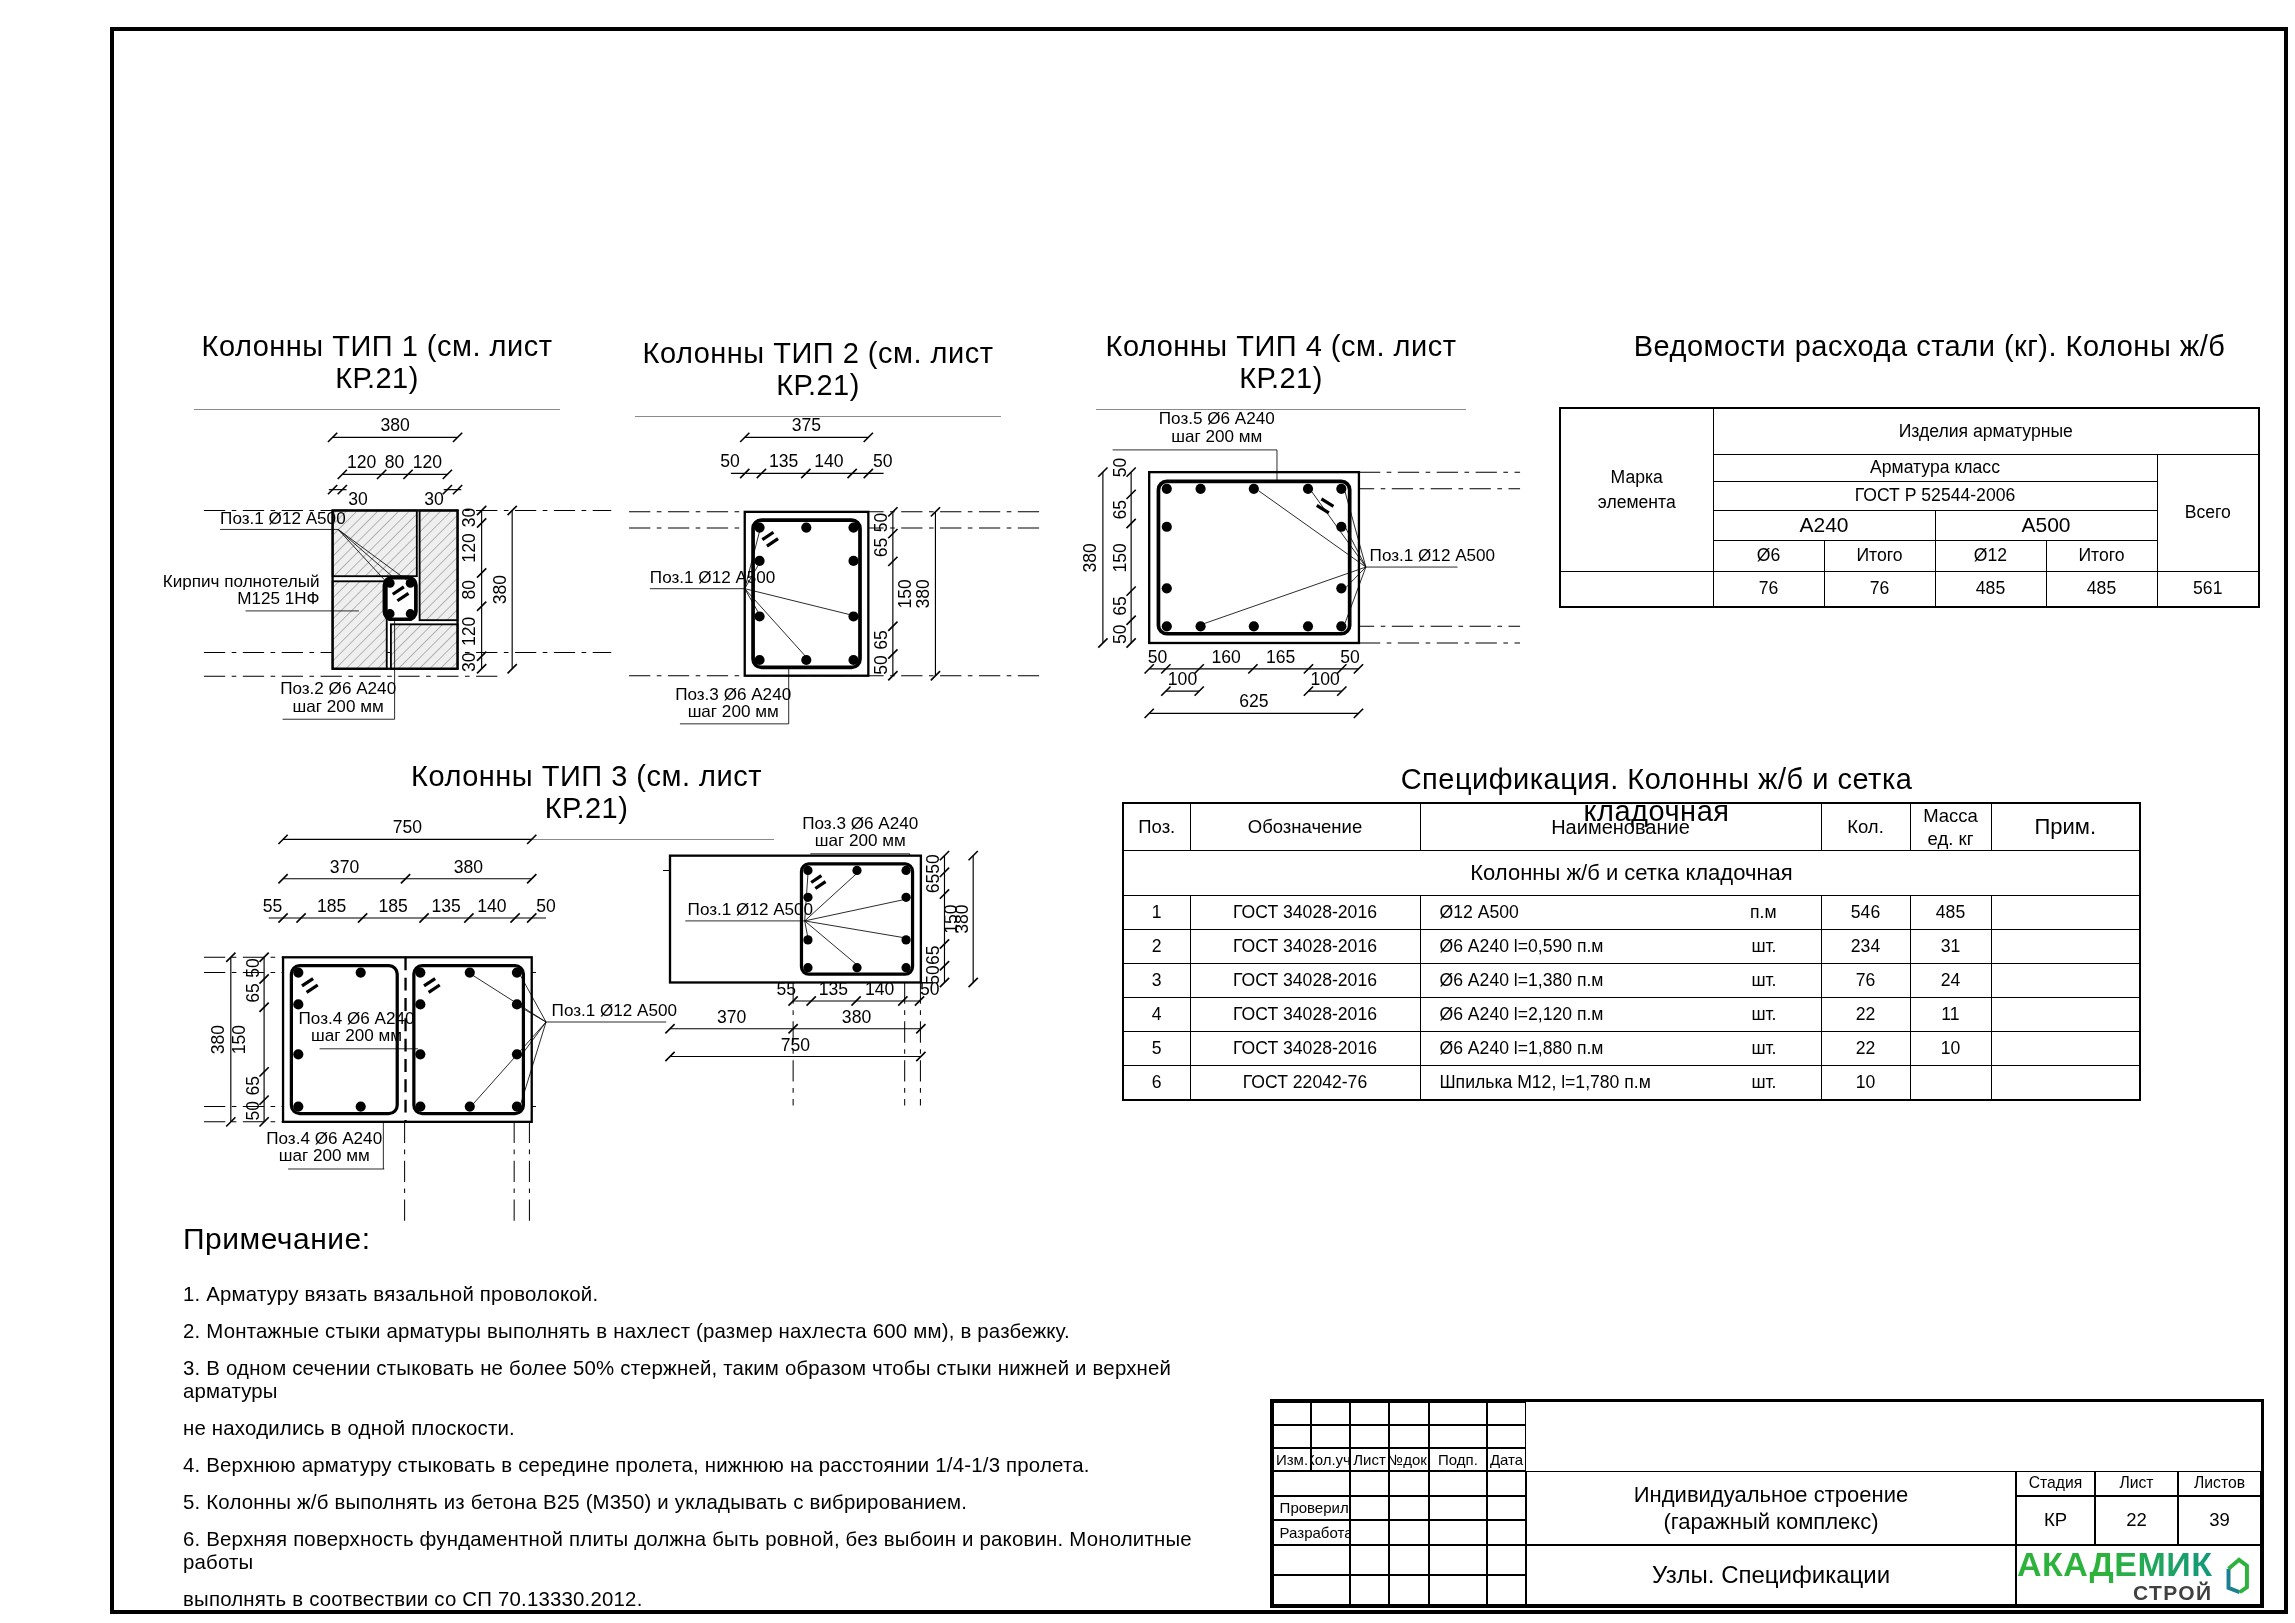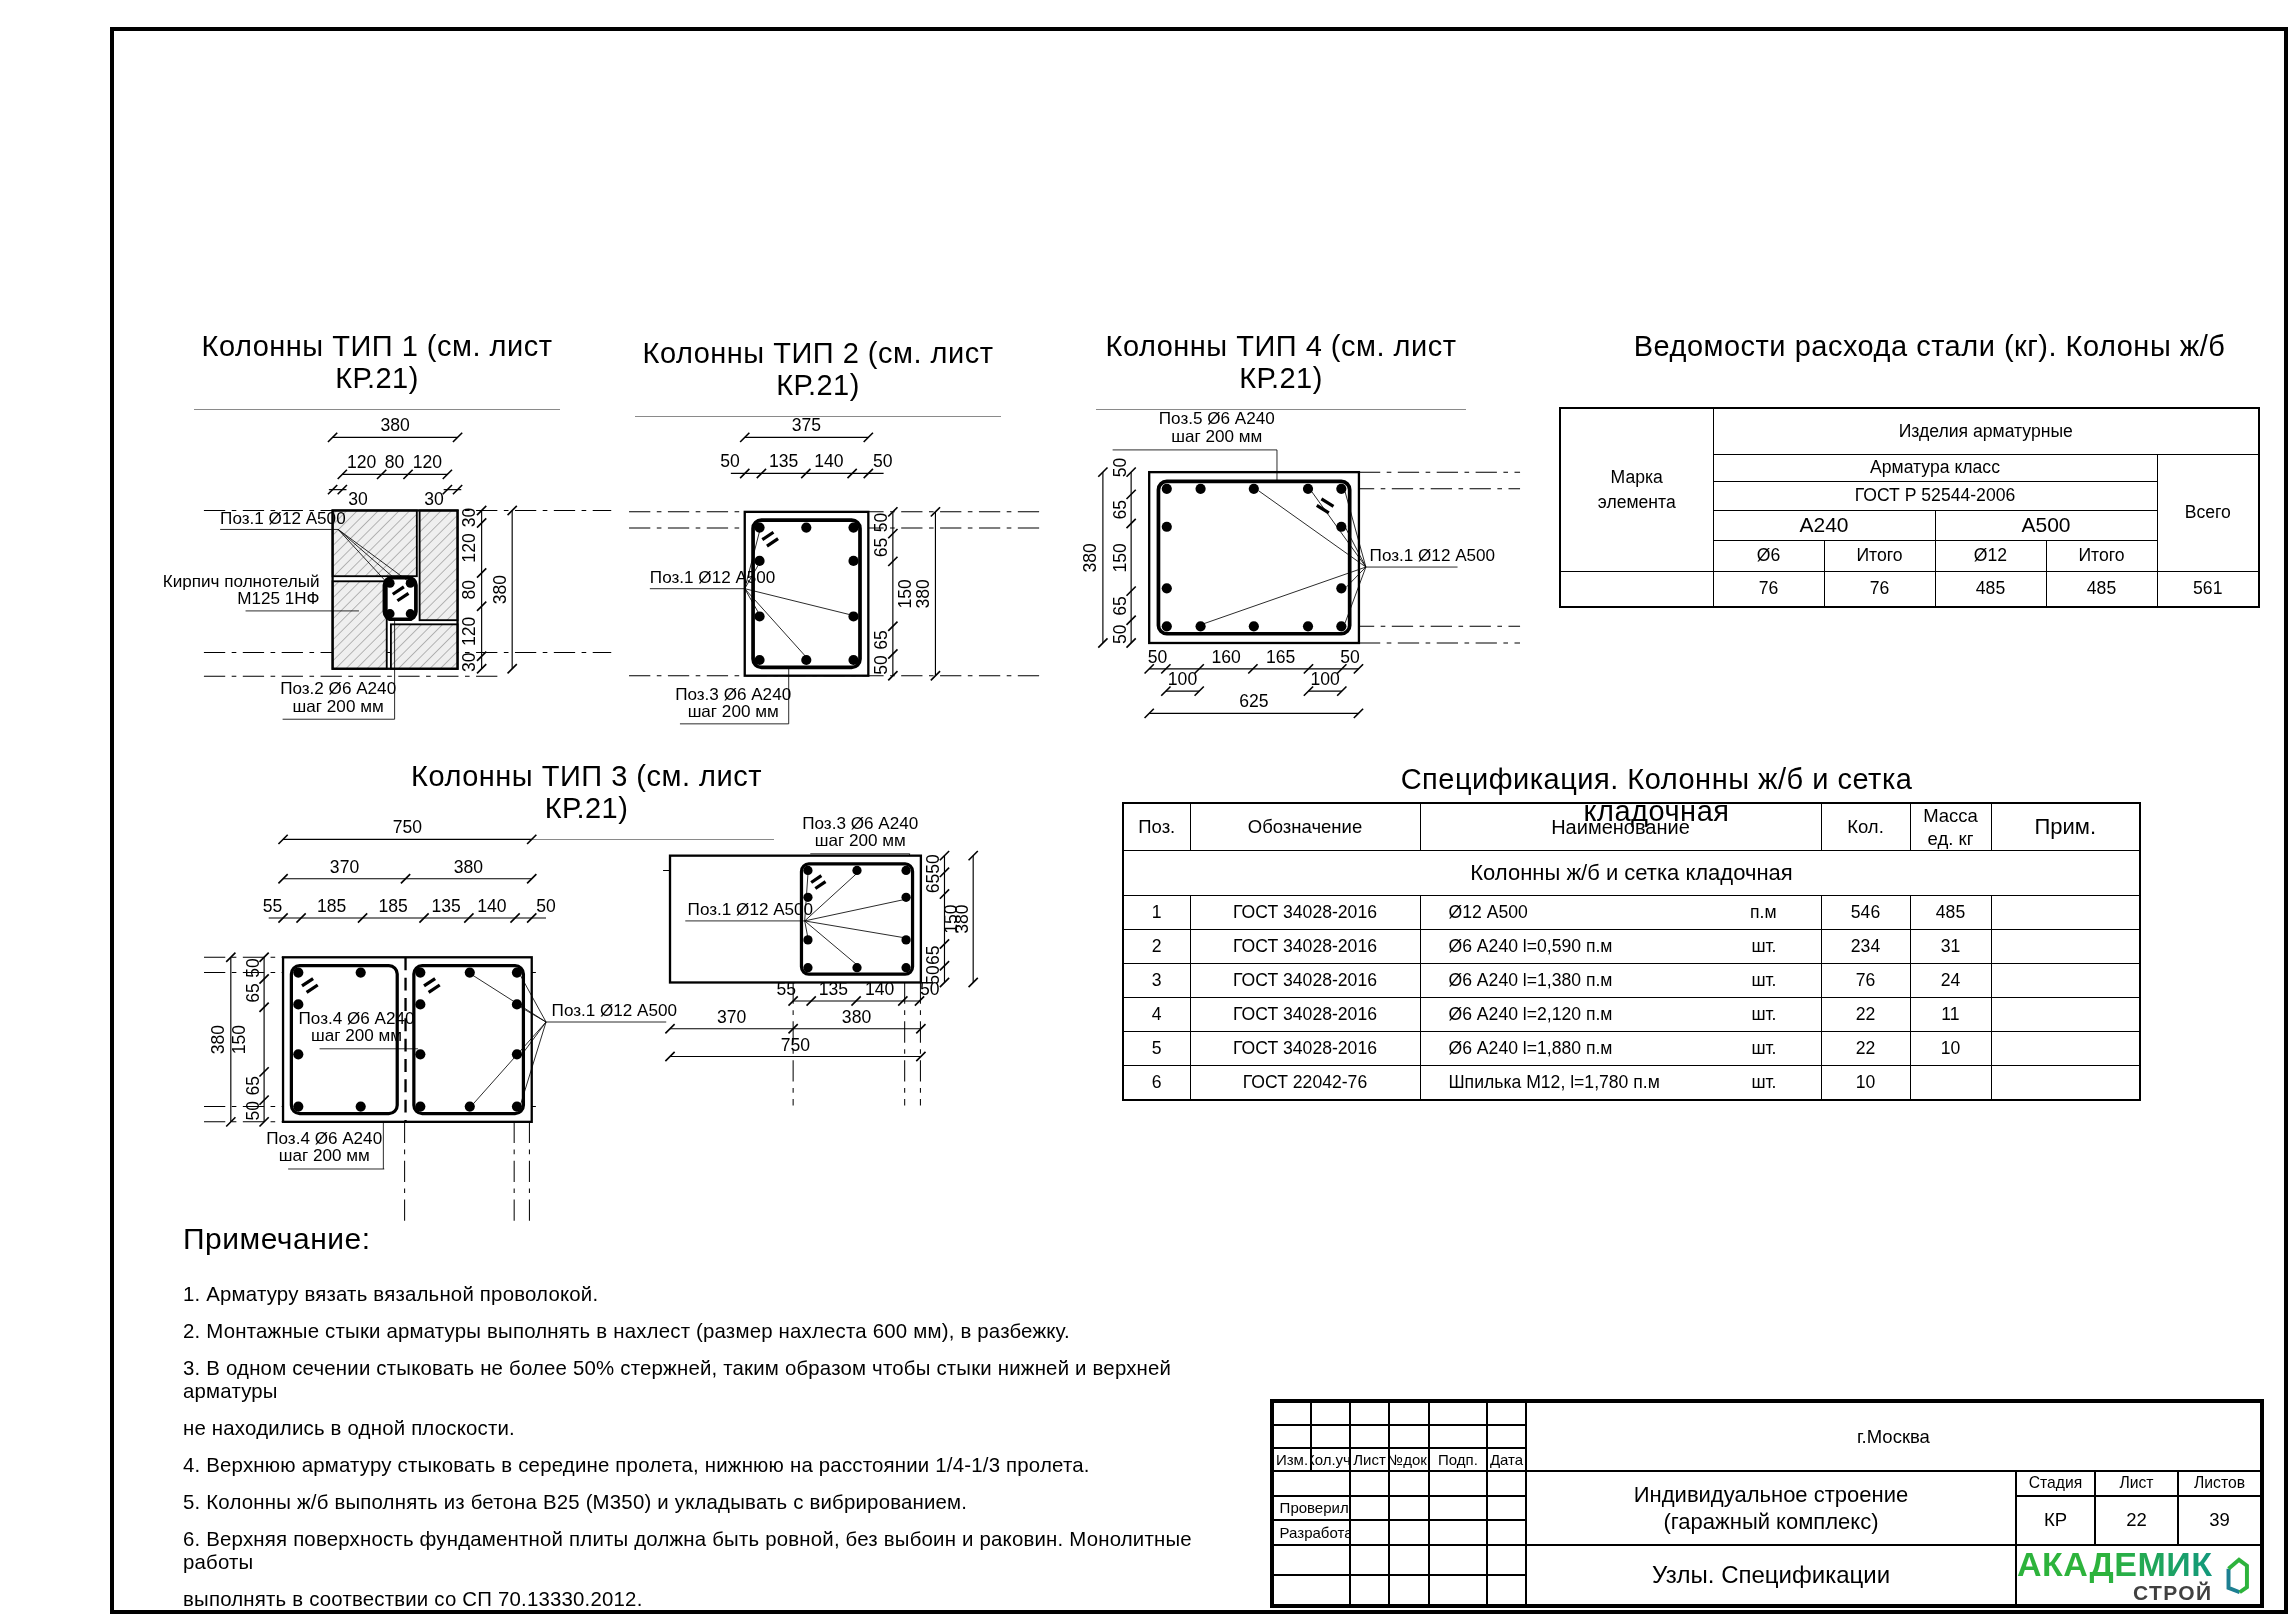--- a/index.html
+++ b/index.html
@@ -30,21 +30,21 @@
   .steel{position:absolute;left:1559px;top:407px;border-collapse:collapse;table-layout:fixed;
          border:2.3px solid #000}
   .steel td{border:1.4px solid #000;text-align:center;vertical-align:middle;font-size:17.6px;padding:0}
   .steel .big{font-size:21px}
   .steel .marka-in{width:106px;margin:0 auto;line-height:1.4}
   
   .spec{position:absolute;left:1122px;top:802px;border-collapse:collapse;table-layout:fixed;
         border:2.8px solid #000}
   .spec td{border:1.9px solid #000;text-align:center;vertical-align:middle;font-size:17.6px;padding:0}
   .spec .grp{font-size:22px}
-  .spec .namecell{display:flex;justify-content:space-between;align-items:center;padding:0 44px 0 28px}
+  .spec .namecell{display:flex;justify-content:space-between;align-items:center;padding:0 44px 0 19px}
   
   .notes{position:absolute;left:183px;top:1222px;width:1078px}
   .notes h3{margin:0 0 27px 0;font-size:30px;font-weight:400;letter-spacing:0.5px}
   .note-line{font-size:20.4px;margin-bottom:14px;letter-spacing:0.2px}
   
   .tb{position:absolute;left:1270px;top:1399px;display:grid;background:#fff;
       grid-template-columns:38px 39px 39px 40px 58px 39px 490px 79px 83px 83px;
       grid-template-rows:23px 23px 23px 24.5px 24.5px 25px 30px 30px;border:3.2px solid #000}
   .tb>div{border:1.4px solid #000;display:flex;align-items:center;justify-content:center;
           font-size:15px;overflow:hidden;white-space:nowrap}
@@ -709,21 +709,20 @@
   <div style="grid-area:7/3"></div>
   <div style="grid-area:7/4"></div>
   <div style="grid-area:7/5"></div>
   <div style="grid-area:7/6"></div>
   <div class="lab" style="grid-area:8/1/9/3"></div>
   <div style="grid-area:8/3"></div>
   <div style="grid-area:8/4"></div>
   <div style="grid-area:8/5"></div>
   <div style="grid-area:8/6"></div>
 
-  <div class="city" style="grid-area:1/7/4/11">г.Москва</div>
   <div class="proj" style="grid-area:4/7/7/8">
     <span>Индивидуальное строение</span>
     <span>(гаражный комплекс)</span>
   </div>
   <div class="hv" style="grid-area:4/8">Стадия</div>
   <div class="hv" style="grid-area:4/9">Лист</div>
   <div class="hv" style="grid-area:4/10">Листов</div>
   <div class="vv" style="grid-area:5/8/7/9">КР</div>
   <div class="vv" style="grid-area:5/9/7/10">22</div>
   <div class="vv" style="grid-area:5/10/7/11">39</div>

